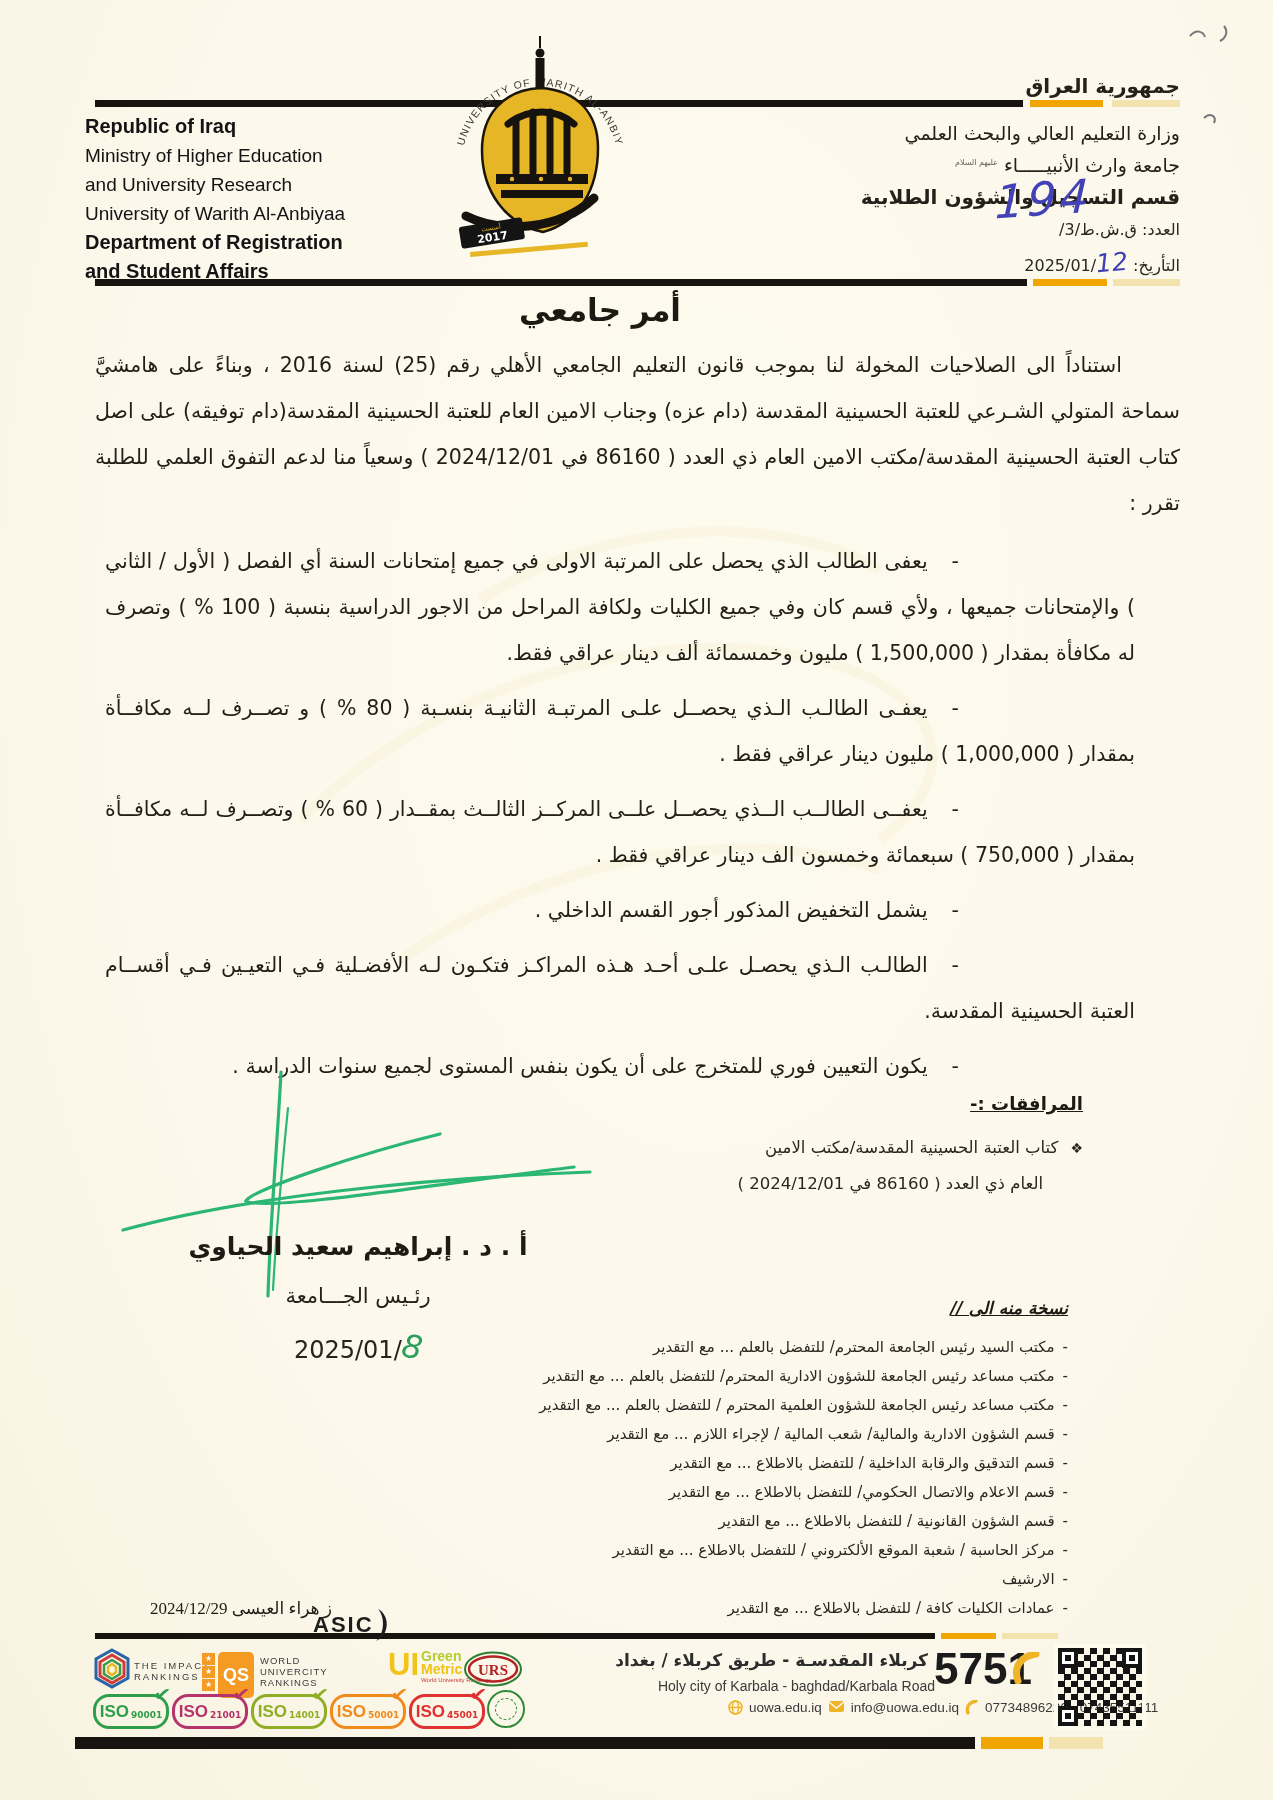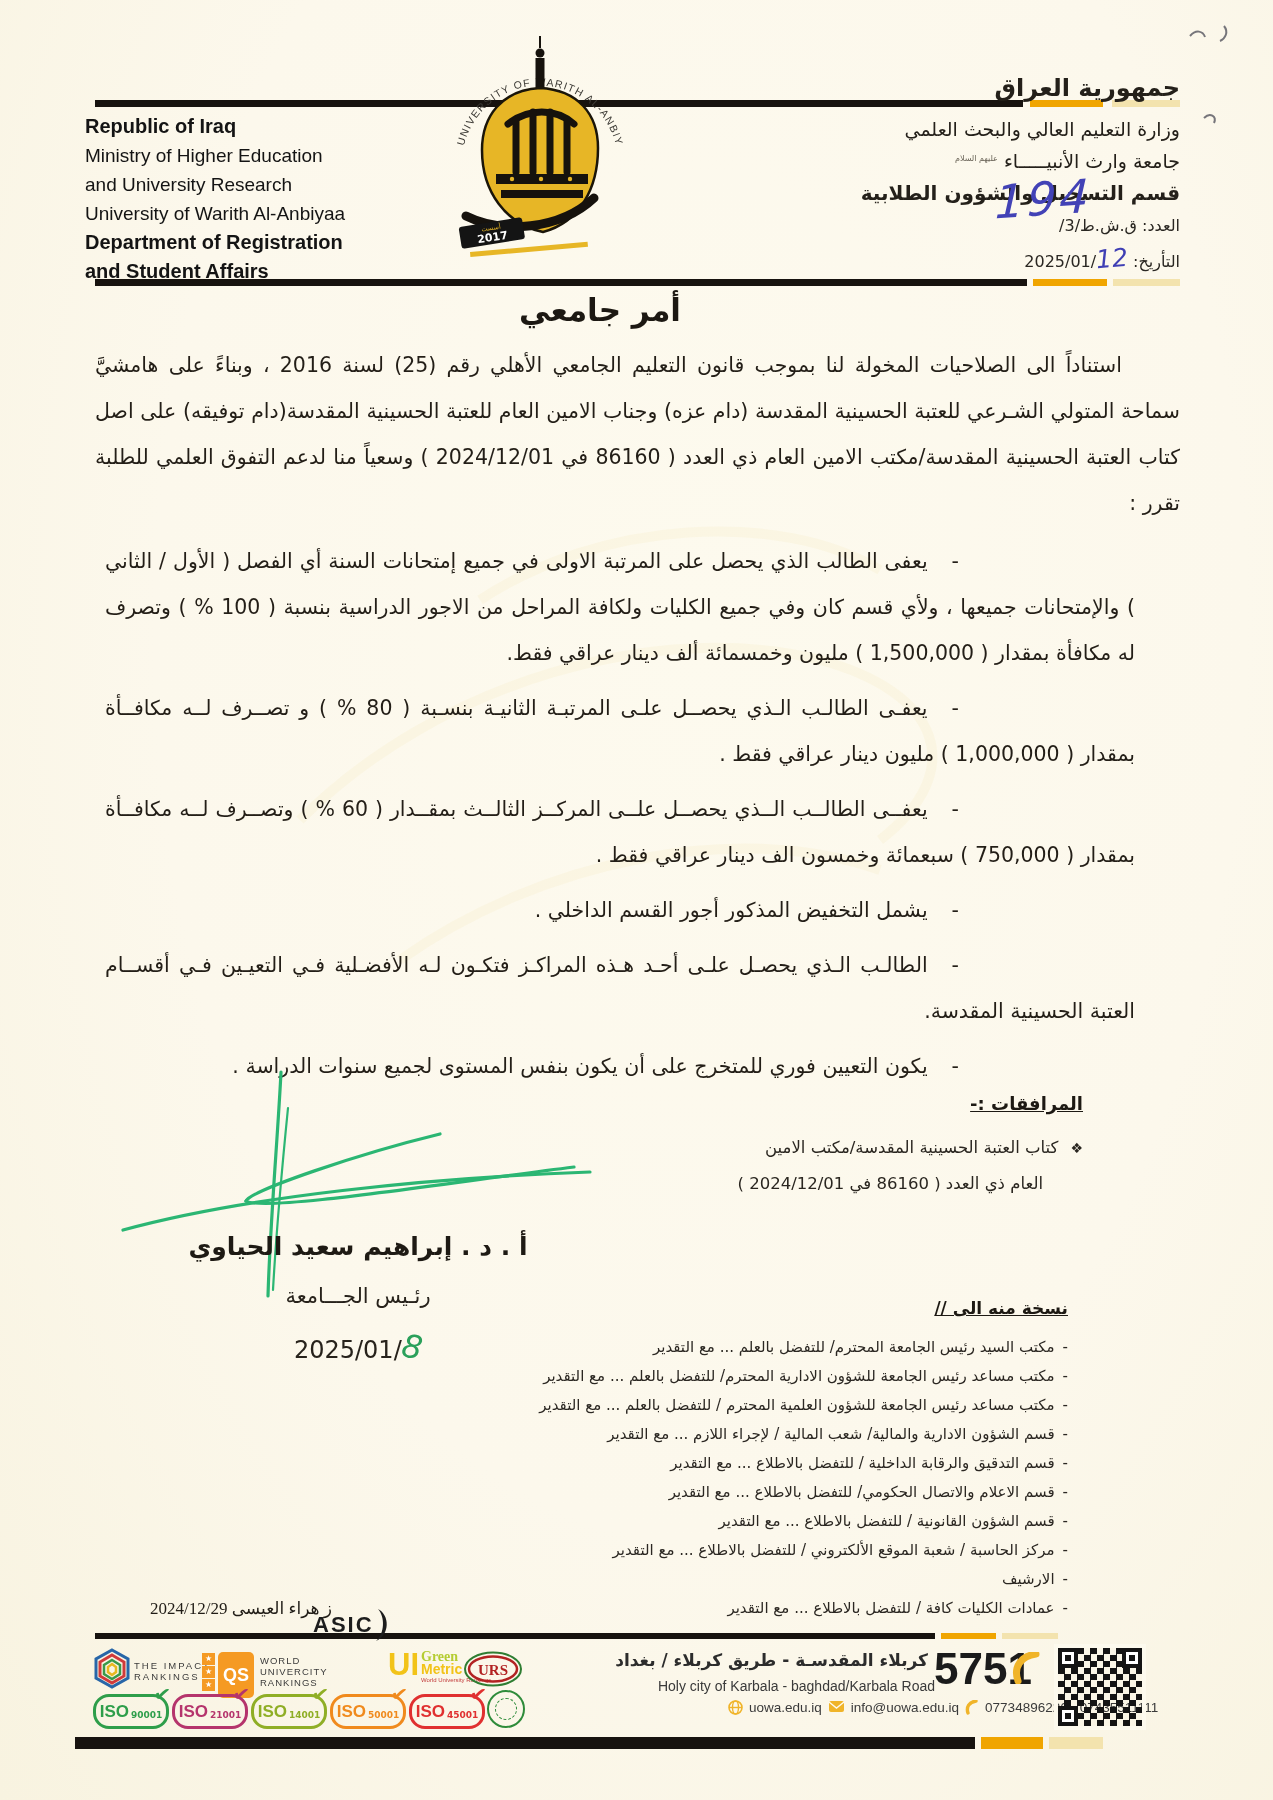--- a/index.html
+++ b/index.html
@@ -9,21 +9,21 @@
   .line{position:absolute;height:7px;background:#17130f;}
   .line.orange{background:#f0a500;}
   .line.pale{background:#f3e3ae;}
 
   
   .hdr-en{position:absolute;left:85px;top:112px;font-family:"Liberation Sans","DejaVu Sans",sans-serif;
     font-size:19px;line-height:29px;color:#141414;}
   .hdr-en .b{font-weight:bold;font-size:20px;}
   .logo{position:absolute;left:440px;top:24px;width:200px;height:244px;}
   .hdr-ar{position:absolute;right:93px;top:74px;direction:rtl;text-align:right;color:#24201a;}
-  .ar-country{font-size:24px;font-weight:bold;margin-bottom:16px;}
+  .ar-country{font-size:20px;font-weight:bold;margin-bottom:24px;}
   .ar-ministry{font-size:19px;margin-bottom:10px;}
   .ar-univ{font-size:19px;margin-bottom:9px;}
   .tiny-sup{font-size:8px;vertical-align:super;color:#6a6458;}
   .ar-dept{font-size:20px;font-weight:bold;margin-bottom:11px;}
   .ar-meta{font-size:16px;margin-bottom:9px;color:#2a2722;}
   .hand-blue{color:#3f3fb4;font-size:25px;font-style:italic;display:inline-block;transform:rotate(-5deg);font-weight:normal;}
   .hand-194{position:absolute;left:995px;top:172px;font-size:46px;color:#4242b6;font-style:italic;
     transform:rotate(-4deg) skewX(-6deg);letter-spacing:3px;}
 
   .title{position:absolute;left:95px;top:292px;width:1010px;text-align:center;
@@ -47,40 +47,40 @@
   .sig{position:absolute;left:118px;top:1064px;width:480px;height:320px;}
   .sig svg{position:absolute;left:0;top:0;}
   .sig-name{position:absolute;top:168px;width:100%;text-align:center;font-size:25px;font-weight:bold;direction:rtl;color:#1e1a14;}
   .sig-role{position:absolute;top:220px;width:100%;text-align:center;font-size:21px;direction:rtl;letter-spacing:2px;color:#27221b;}
   .sig-date{position:absolute;top:264px;width:100%;text-align:center;font-size:24px;color:#27221b;}
   .hand-green{color:#2aa05a;font-size:32px;font-style:italic;display:inline-block;transform:rotate(10deg);}
 
   
   .copies{position:absolute;right:205px;top:1294px;width:600px;direction:rtl;text-align:right;
     font-size:15px;line-height:29px;color:#2b2722;}
-  .copies h4{font-size:17px;font-weight:bold;text-decoration:underline;margin:0 0 10px;color:#1d1913;}
+  .copies h4{font-size:17px;font-weight:bold;text-decoration:underline;margin:0 0 10px;color:#1d1913;font-style:italic;}
   .copy-item{white-space:nowrap;}
   .cdash{margin-left:8px;}
 
   .clerk{position:absolute;left:150px;top:1598px;font-family:"Liberation Serif",serif;
     font-size:17px;direction:rtl;color:#201c16;}
 
   
   .fl-text{position:absolute;font-family:"Liberation Sans","DejaVu Sans",sans-serif;color:#3c3c3c;}
   .impact-txt{left:134px;top:1660px;font-size:9.5px;line-height:11px;letter-spacing:2px;}
   .qs-stars{position:absolute;left:202px;top:1653px;width:13px;}
   .qs-star{width:13px;height:12px;background:#f59a23;color:#fff;font-size:8px;line-height:12px;text-align:center;margin-bottom:1px;}
   .qs-box{position:absolute;left:218px;top:1652px;width:36px;height:46px;background:#f59a23;border-radius:5px;
     color:#fff;font-weight:bold;font-size:18px;display:flex;align-items:center;justify-content:center;font-family:"Liberation Sans",sans-serif;}
   .qs-txt{left:260px;top:1655px;font-size:9.5px;line-height:11px;letter-spacing:1px;}
   .asic{position:absolute;left:313px;top:1608px;font-size:22px;font-weight:bold;letter-spacing:2px;color:#1d1d1d;
     font-family:"Liberation Sans",sans-serif;display:flex;align-items:center;}
   .gm{position:absolute;left:388px;top:1650px;display:flex;align-items:flex-start;gap:2px;font-family:"Liberation Sans",sans-serif;}
   .gm .ui{font-size:31px;font-weight:bold;color:#f2c318;line-height:30px;}
-  .gm .g{color:#b5cc32;font-size:14px;font-weight:bold;display:block;line-height:13px;font-family:Liberation Serif, serif;}
+  .gm .g{color:#b5cc32;font-size:14px;font-weight:bold;display:block;line-height:13px;}
   .gm .m{color:#f2c318;font-size:14px;font-weight:bold;display:block;line-height:13px;}
   .gm-sub{font-size:6px;color:#c23a3a;display:block;margin-top:1px;}
   .urs{position:absolute;left:463px;top:1650px;}
   .iso{position:absolute;top:1694px;width:70px;height:29px;border:3px solid;border-radius:16px;
     display:flex;align-items:center;justify-content:center;gap:2px;background:transparent;}
   .iso-word{font-weight:bold;font-size:17px;font-family:"Liberation Sans",sans-serif;}
   .iso-num{font-size:9px;margin-top:7px;font-weight:bold;}
   .iso-check{position:absolute;top:-15px;right:-5px;font-size:20px;transform:rotate(8deg);}
   .fl-emblem{position:absolute;left:487px;top:1690px;width:34px;height:34px;border-radius:50%;
     border:2.5px solid #2e8b3a;display:flex;align-items:center;justify-content:center;}

